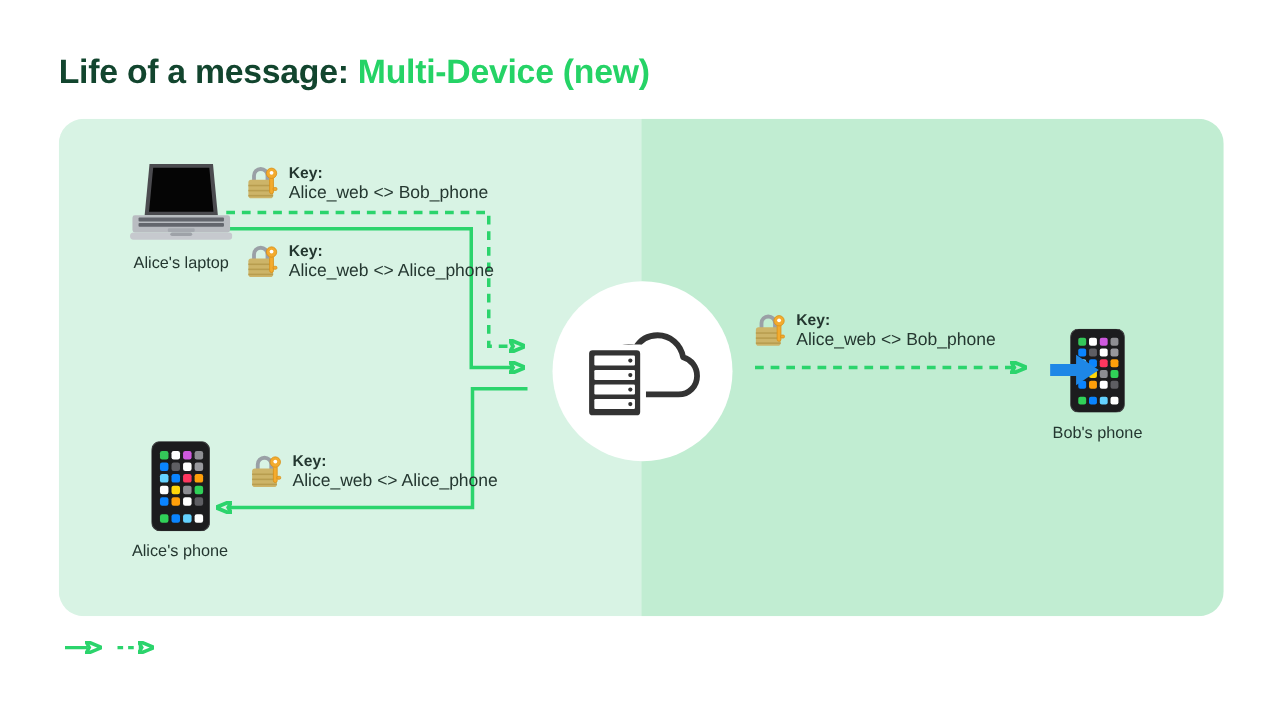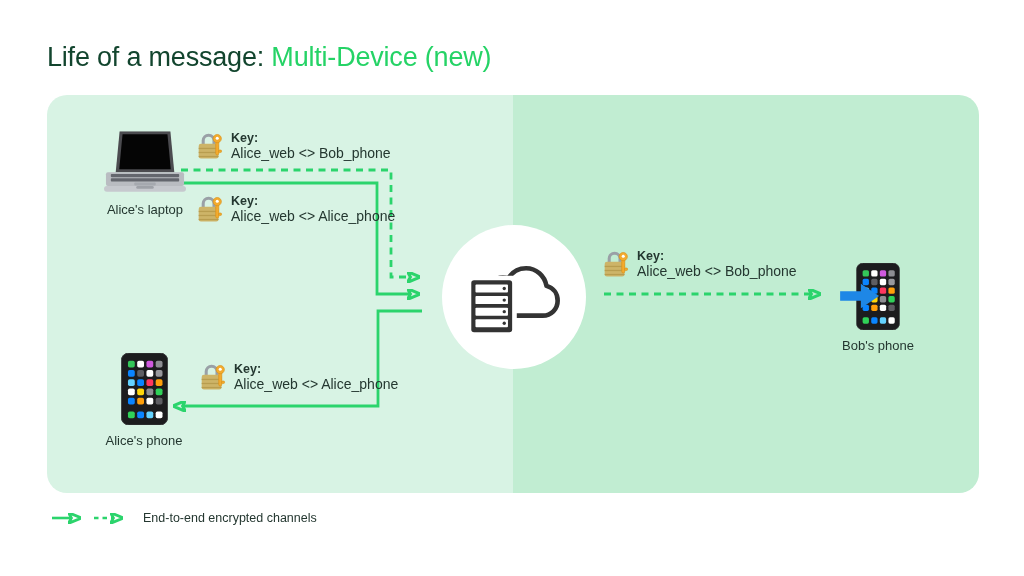--- a/index.html
+++ b/index.html
@@ -9,21 +9,21 @@
     --panel-right:#c1edd2;
     --arrow-green:#2bd46c;
     --msg-blue:#1e87e6;
     --text-dark:#243730;
   }
   *{box-sizing:border-box;margin:0;padding:0;}
   html,body{background:#ffffff;}
   body{font-family:"Liberation Sans",sans-serif;}
   .stage{position:relative;width:1024px;height:576px;background:#fff;overflow:hidden;}
 
-  .title{position:absolute;left:47px;top:42px;font-size:27px;font-weight:400;letter-spacing:-0.2px;text-align:center;}
+  .title{position:absolute;left:47px;top:42px;font-size:27px;font-weight:700;letter-spacing:-0.2px;text-align:center;}
   .title .t-dark{color:var(--title-dark);}
   .title .t-green{color:var(--accent-green);}
 
   .panel{position:absolute;left:47px;top:95px;width:932px;height:398px;border-radius:20px;overflow:hidden;}
   .zone{position:absolute;top:0;height:100%;}
   .zone-left{left:0;width:466px;background:var(--panel-left);}
   .zone-right{left:466px;width:466px;background:var(--panel-right);}
 
   .arrows{position:absolute;left:0;top:0;width:932px;height:398px;pointer-events:none;}
   .arrows path{fill:none;stroke:var(--arrow-green);stroke-width:2.8px;}
@@ -238,16 +238,15 @@
   <div class="legend">
     <svg width="118" height="16" viewBox="0 0 118 16">
       <defs>
         <marker id="ah2" viewBox="0 0 12 10" markerWidth="13" markerHeight="11" refX="1.5" refY="5" orient="auto" markerUnits="userSpaceOnUse">
           <path d="M0 0 L12 5 L0 10 L2.8 5 Z"></path>
         </marker>
       </defs>
       <path d="M2 8 H20" marker-end="url(#ah2)"></path>
       <path class="dash" d="M44 8 H62" marker-end="url(#ah2)"></path>
     </svg>
-    <span class="legend-label" style="margin-left:-38px;">End-to-end encrypted channels</span>
   </div>
 
 </div>
 
 </body></html>

